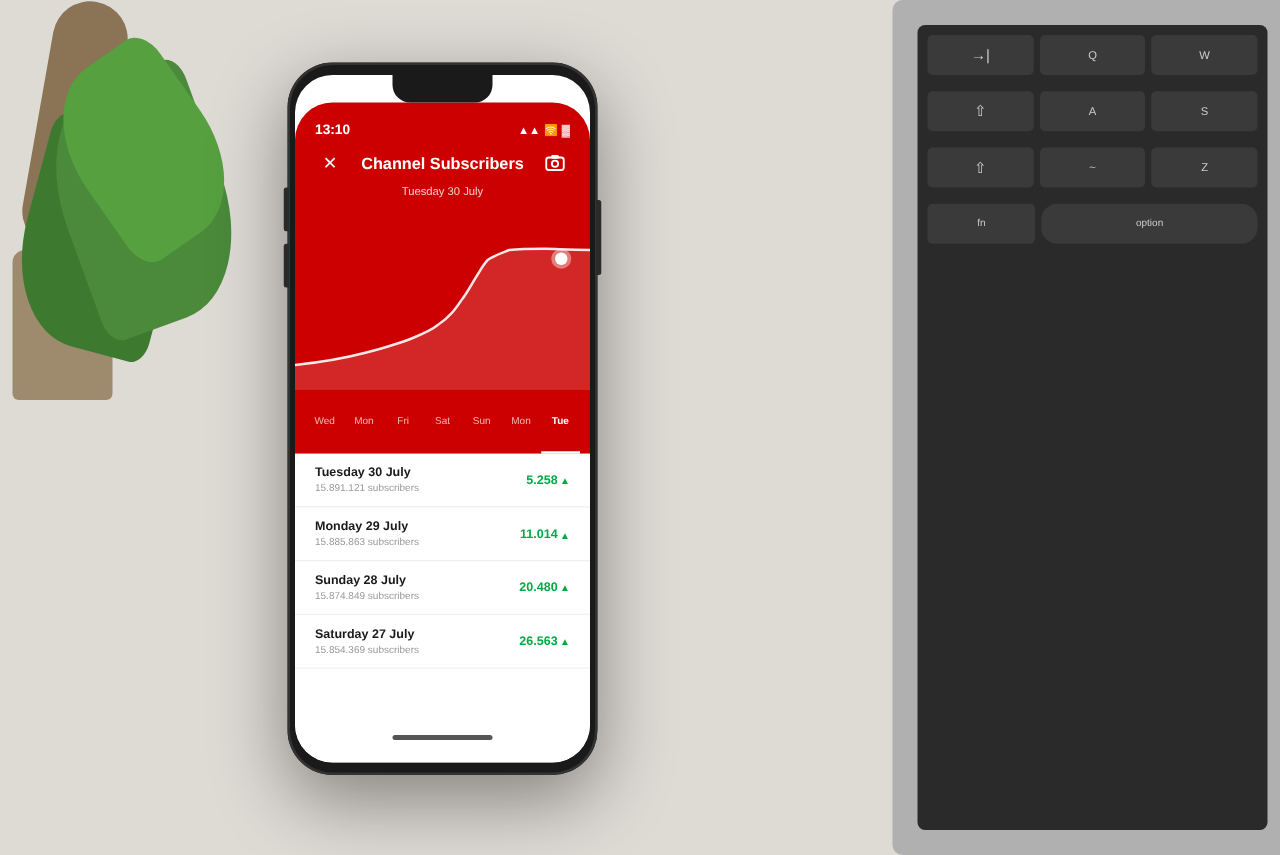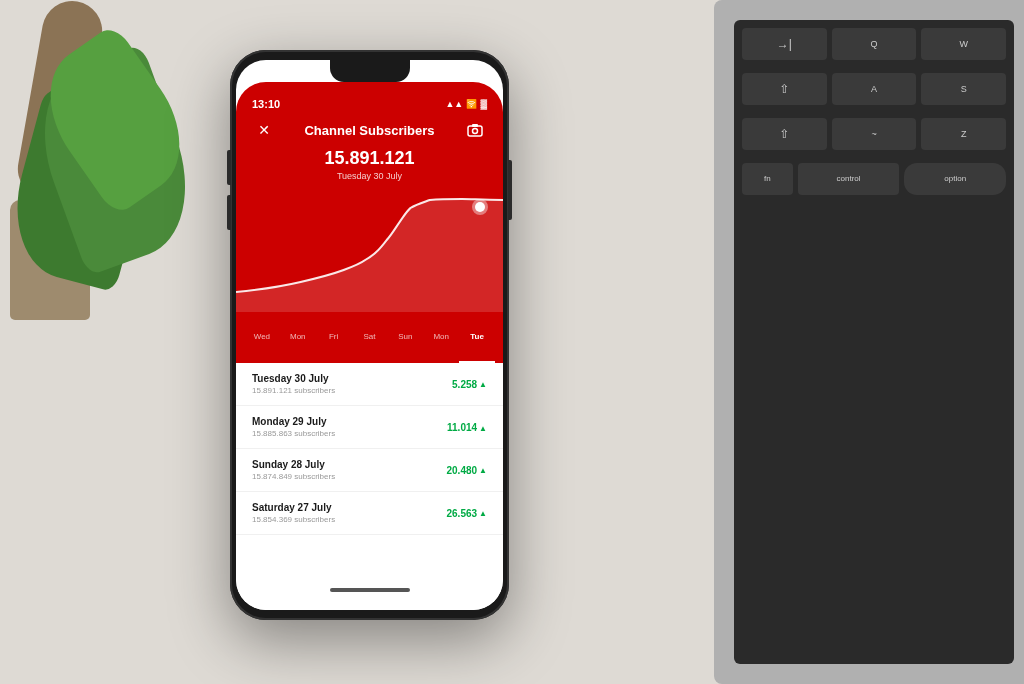--- a/index.html
+++ b/index.html
@@ -120,21 +120,21 @@
     .key.wider { flex: 2; }
     .key-symbol {
       font-size: 12px;
     }
 
     
     .phone {
       position: absolute;
       top: 50px;
       left: 230px;
-      width: 279px;
+      width: 248px;
       height: 570px;
       background: #1a1a1a;
       border-radius: 36px;
       box-shadow: 0 20px 60px rgba(0,0,0,0.4), inset 0 0 0 2px #333;
     }
     .phone-screen {
       position: absolute;
       top: 10px;
       left: 6px;
       right: 6px;
@@ -362,21 +362,20 @@
     </div>
     <div class="key-row">
       <div class="key">
           <span class="key-symbol">⇧</span>
         </div>
       <div class="key">~</div>
       <div class="key">Z</div>
     </div>
     <div class="key-row">
       <div class="key" style="font-size:8px;">fn</div>
-      <div class="key wider" style="font-size:8px;">control</div>
       <div class="key wider" style="font-size:8px;border-radius:13px;">option</div>
     </div>
   </div>
 </div>
 
 <div class="phone">
   <div class="phone-vol-up"></div>
   <div class="phone-vol-down"></div>
   <div class="phone-side-button"></div>
 
@@ -401,21 +400,20 @@
         <span class="nav-title">Channel Subscribers</span>
         <div class="nav-icon">
           <svg width="16" height="14" viewBox="0 0 16 14" fill="white">
             <rect x="1" y="3" width="14" height="10" rx="2" fill="none" stroke="white" stroke-width="1.5"></rect>
             <circle cx="8" cy="8" r="2.5" fill="none" stroke="white" stroke-width="1.5"></circle>
             <rect x="5" y="1" width="6" height="3" rx="1" fill="white"></rect>
           </svg>
         </div>
       </div>
 
-      <div class="subscriber-count">15.891.121</div>
       <div class="subscriber-date">Tuesday 30 July</div>
 
       <div class="chart-area">
         <svg width="100%" height="100%" viewBox="0 0 248 120" preserveAspectRatio="none">
 
           <path d="M0,100 C20,98 40,95 60,90 C80,85 90,82 100,78 C110,74 115,72 120,68 C130,62 135,55 140,48 C145,42 148,36 152,30 C156,24 158,20 162,16 C168,12 175,10 180,8 C190,7 200,7 210,7 C220,7 228,8 248,8" fill="none" stroke="white" stroke-width="2" opacity="0.9"></path>
 
           <path d="M0,100 C20,98 40,95 60,90 C80,85 90,82 100,78 C110,74 115,72 120,68 C130,62 135,55 140,48 C145,42 148,36 152,30 C156,24 158,20 162,16 C168,12 175,10 180,8 C190,7 200,7 210,7 C220,7 228,8 248,8 L248,120 L0,120 Z" fill="white" opacity="0.15"></path>
         </svg>
         <div class="chart-dot"></div>

